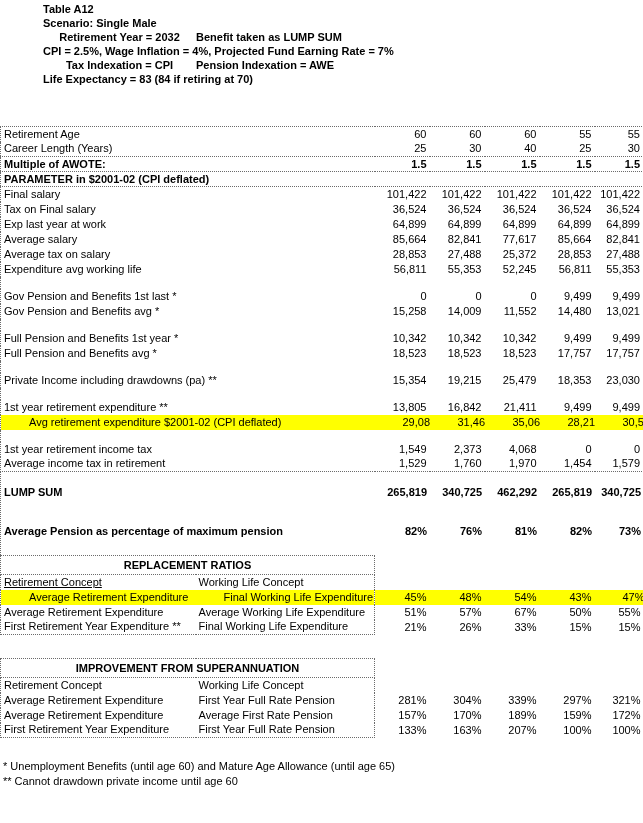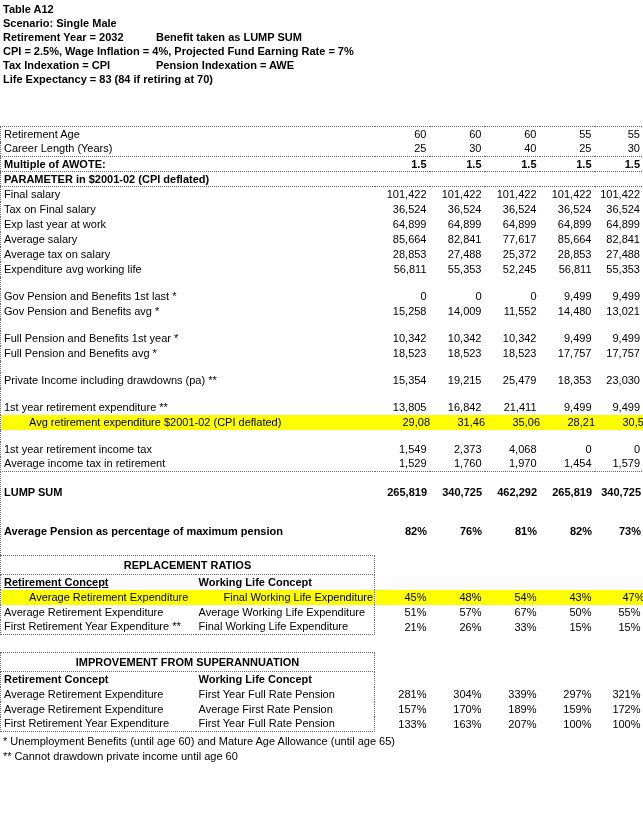--- a/index.html
+++ b/index.html
@@ -5,22 +5,22 @@
   :root { --bc:#6b6b6b; --hl:#FFFF00; }
   * { box-sizing:border-box; }
   html,body { margin:0; padding:0; }
   body {
     width:643px; height:823px; background:#fff; color:#000;
     font-family:"Liberation Sans","DejaVu Sans",sans-serif;
     font-size:11px; overflow:hidden;
   }
   
   .hdr { padding:2px 0 0 3px; font-weight:bold; }
-  .hline { height:14px; line-height:14px; white-space:nowrap; position:relative; }
-  .hcol1 { display:inline-block; width:153px; }
+  .hline { height:14px; line-height:14px; white-space:nowrap; position:relative;margin-left:40px; }
+  .hcol1 { display:inline-block; width:153px;text-align:center; }
   
   table.grid { border-collapse:collapse; table-layout:fixed; width:643px; }
   table.grid td {
     height:15px; line-height:13px; padding:0 3px; overflow:hidden;
     white-space:nowrap; vertical-align:middle;
   }
   td.num { text-align:right; }
   tr.bold td { font-weight:bold; }
   tr.rule td { border-bottom:1px dotted var(--bc); }
   tr.hl td { background:var(--hl);padding-left:28px; }
@@ -31,26 +31,26 @@
   .midblock { border-left:1px dotted var(--bc); height:83px; padding-top:13px; }
   .t-sum td { font-weight:bold; }
   tr.gap24 td { height:24px; font-size:1px; line-height:1px; }
   
   .t-ratio td { height:21px; line-height:15px; }
   .t-ratio td.bh {
     border:1px dotted var(--bc); text-align:center; font-weight:bold; height:19px;
   }
   .t-ratio td.c1 { border-left:1px dotted var(--bc); }
   .t-ratio td.c2 { border-right:1px dotted var(--bc); }
-  .t-ratio tr.chead td { font-weight:bold; }
+  .t-ratio tr.chead td { font-weight:normal; }
   .t-ratio tr.last td.c1, .t-ratio tr.last td.c2 { border-bottom:1px dotted var(--bc); }
   .t-rep tr.chead td.c1 { text-decoration:underline; }
-  .t-imp { margin-top:17px; }
-  
-  .foot { margin-top:2px; padding-left:3px; }
+  .t-imp { margin-top:23px; }
+  
+  .foot { margin-top:21px; padding-left:3px; }
   .fline { height:15px; line-height:15px; white-space:nowrap; }
 </style>
 </head>
 <body>
 
 <div class="hdr">
   <div class="hline">Table A12</div>
   <div class="hline">Scenario: Single Male</div>
   <div class="hline">
     <span class="hcol1">Retirement Year = 2032</span><span>Benefit taken as LUMP SUM</span>

